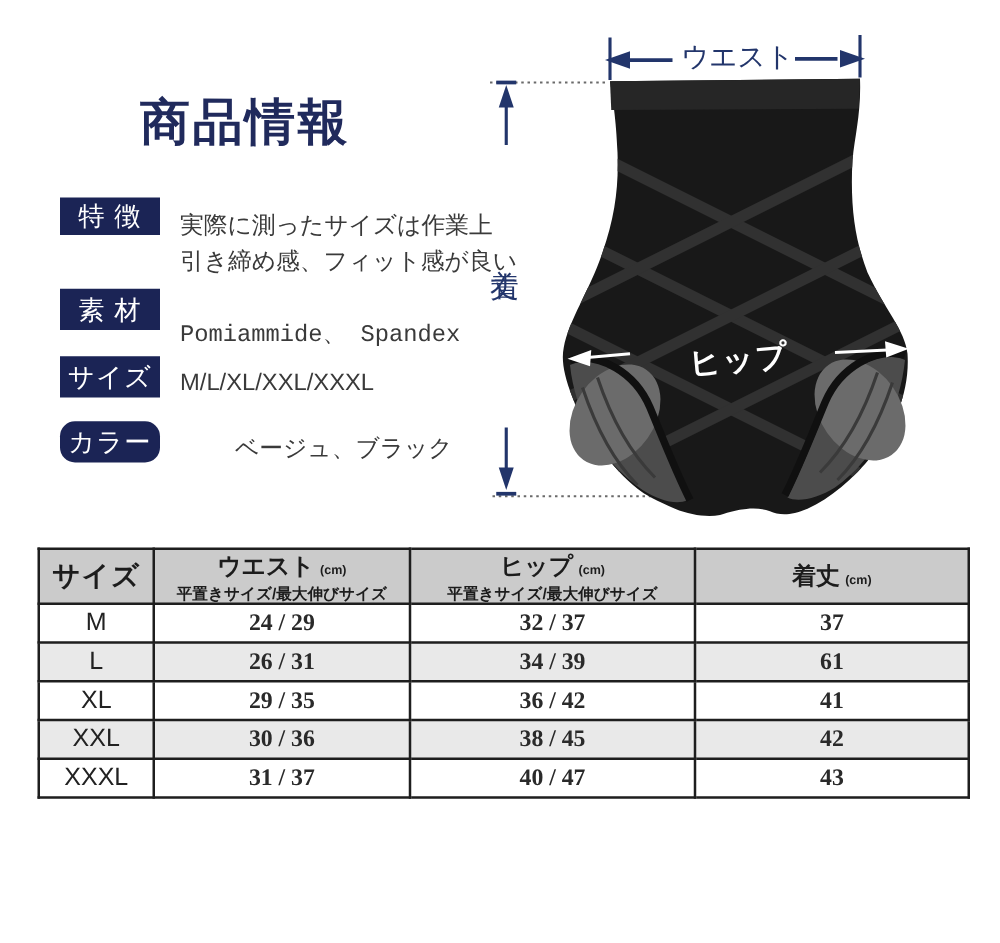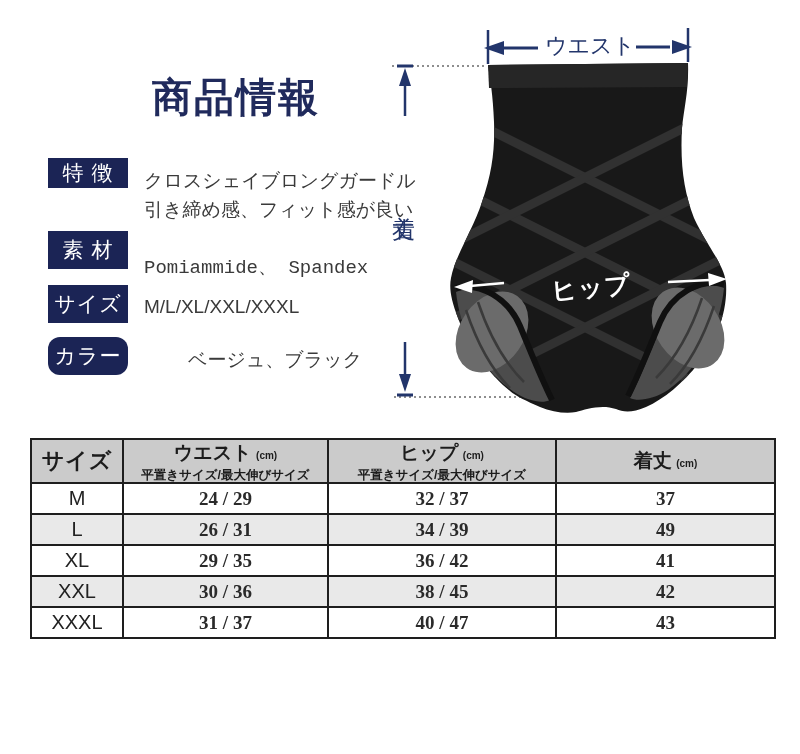--- a/index.html
+++ b/index.html
@@ -3,26 +3,26 @@
 <meta charset="utf-8">
 <style>
   * { margin: 0; padding: 0; box-sizing: border-box; }
   html, body { width: 800px; height: 754px; background: #ffffff; overflow: hidden; }
   body { font-family: "Liberation Sans", sans-serif; position: relative; }
   .page { position: relative; width: 800px; height: 754px; background: #fff; }
 
   
   .page-title {
     position: absolute; left: 112px; top: 70px;
-    font-size: 40px; font-weight: bold; color: #202a5c; letter-spacing: 2px; margin-left: 40px;
+    font-size: 40px; font-weight: bold; color: #202a5c; letter-spacing: 2px;
   }
 
   
   .info-label {
-    position: absolute; left: 48px; width: 80px; height: 38px;
+    position: absolute; left: 48px; width: 80px; height: 33px;
     background: #1b2455; color: #ffffff; font-size: 21px;
     display: flex; align-items: center; justify-content: center;
     letter-spacing: 1px;
   }
   .lbl-1 { top: 158px; height: 30px; }
   .lbl-2 { top: 231px; }
   .lbl-3 { top: 285px; }
   .lbl-4 { top: 337px; border-radius: 12px; }
   .info-text {
     position: absolute; left: 144px; color: #3a3a3a; font-size: 19px; line-height: 29px;
@@ -77,21 +77,21 @@
 </style>
 </head>
 <body>
 
 <div class="page">
 
   <div class="page-title">商品情報</div>
 
   <div class="info-label lbl-1">特 徴</div>
   <div class="info-text txt-1">
-    <div>クロスシェイブロングガードル</div>
+    <div>実際に測ったサイズは作業上</div>
     <div>引き締め感、フィット感が良い</div>
   </div>
 
   <div class="info-label lbl-2">素 材</div>
   <div class="info-text txt-2">Pomiammide、 Spandex</div>
 
   <div class="info-label lbl-3">サイズ</div>
   <div class="info-text txt-3">M/L/XL/XXL/XXXL</div>
 
   <div class="info-label lbl-4">カラー</div>
@@ -240,21 +240,21 @@
       <tr>
         <td class="cell-size">M</td>
         <td class="cell-num">24 / 29</td>
         <td class="cell-num">32 / 37</td>
         <td class="cell-num">37</td>
       </tr>
       <tr class="alt">
         <td class="cell-size">L</td>
         <td class="cell-num">26 / 31</td>
         <td class="cell-num">34 / 39</td>
-        <td class="cell-num">49</td>
+        <td class="cell-num">61</td>
       </tr>
       <tr>
         <td class="cell-size">XL</td>
         <td class="cell-num">29 / 35</td>
         <td class="cell-num">36 / 42</td>
         <td class="cell-num">41</td>
       </tr>
       <tr class="alt">
         <td class="cell-size">XXL</td>
         <td class="cell-num">30 / 36</td>

